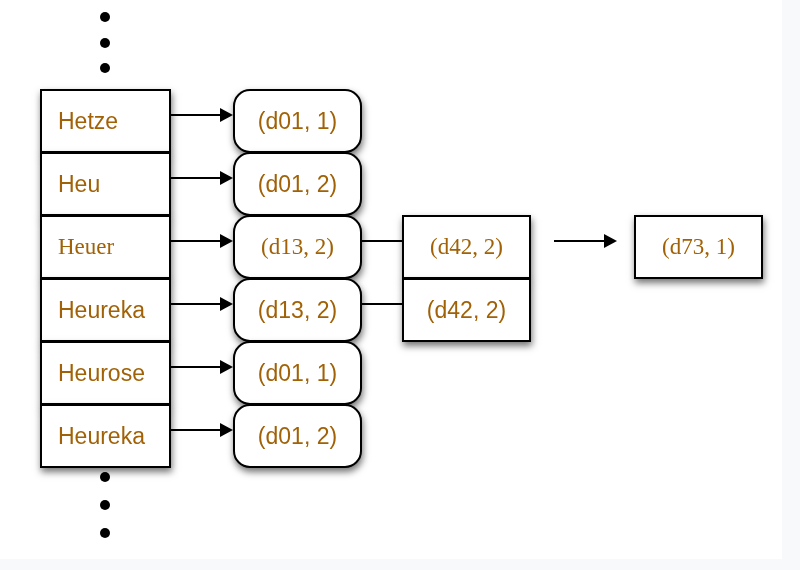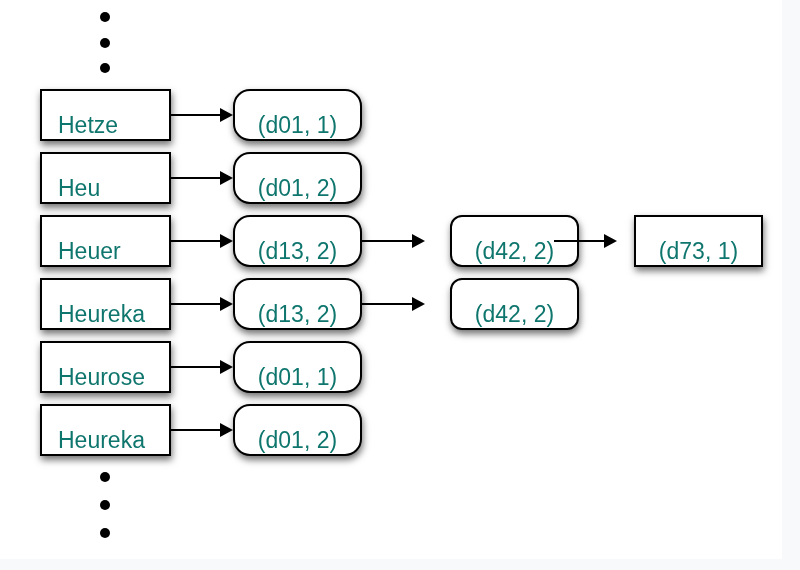--- a/index.html
+++ b/index.html
@@ -11,44 +11,44 @@
   }
   .slide {
     position: absolute;
     left: 0; top: 0;
     width: 782px; height: 559px;
     background: #ffffff;
   }
   
   .box {
     position: absolute;
-    height: 52px;
+    height: 64px;
     background: #ffffff;
     border: 2.5px solid #000000;
     box-shadow: 1px 4px 7px rgba(0,0,0,0.55);
     display: flex;
-    align-items: flex-end;
+    align-items: center;
     font-size: 23px;
-    color: #0f766e;
+    color: #a16207;
     white-space: nowrap;
   }
   .term-box    { justify-content: flex-start; padding-left: 16px; }
   .posting-box { justify-content: center; }
 
   
   .c1 { left: 40px;  width: 131px; }
   .c2 { left: 233px; width: 129px; border-radius: 17px; }
-  .c3 { left: 450px; width: 129px; border-radius: 12px; }
+  .c3 { left: 402px; width: 129px; }
   .c4 { left: 634px; width: 129px; }
 
   
   .row { position: absolute; left: 0; width: 782px; height: 52px; }
   .row1 { top: 89px; }
   .row2 { top: 152px; padding-left: 44px; }
-  .row3 { top: 215px; }
+  .row3 { top: 215px; font-family: Liberation Serif, serif; }
   .row4 { top: 278px; }
   .row5 { top: 341px; }
   .row6 { top: 404px; }
   .row .box { top: 0; }
 
   
   .arrow { position: absolute; top: 19px; height: 14px; }
   .a1 { left: 171px; width: 62px; }
   .a2 { left: 362px; width: 63px; }
   .a3 { left: 554px; width: 63px; }

